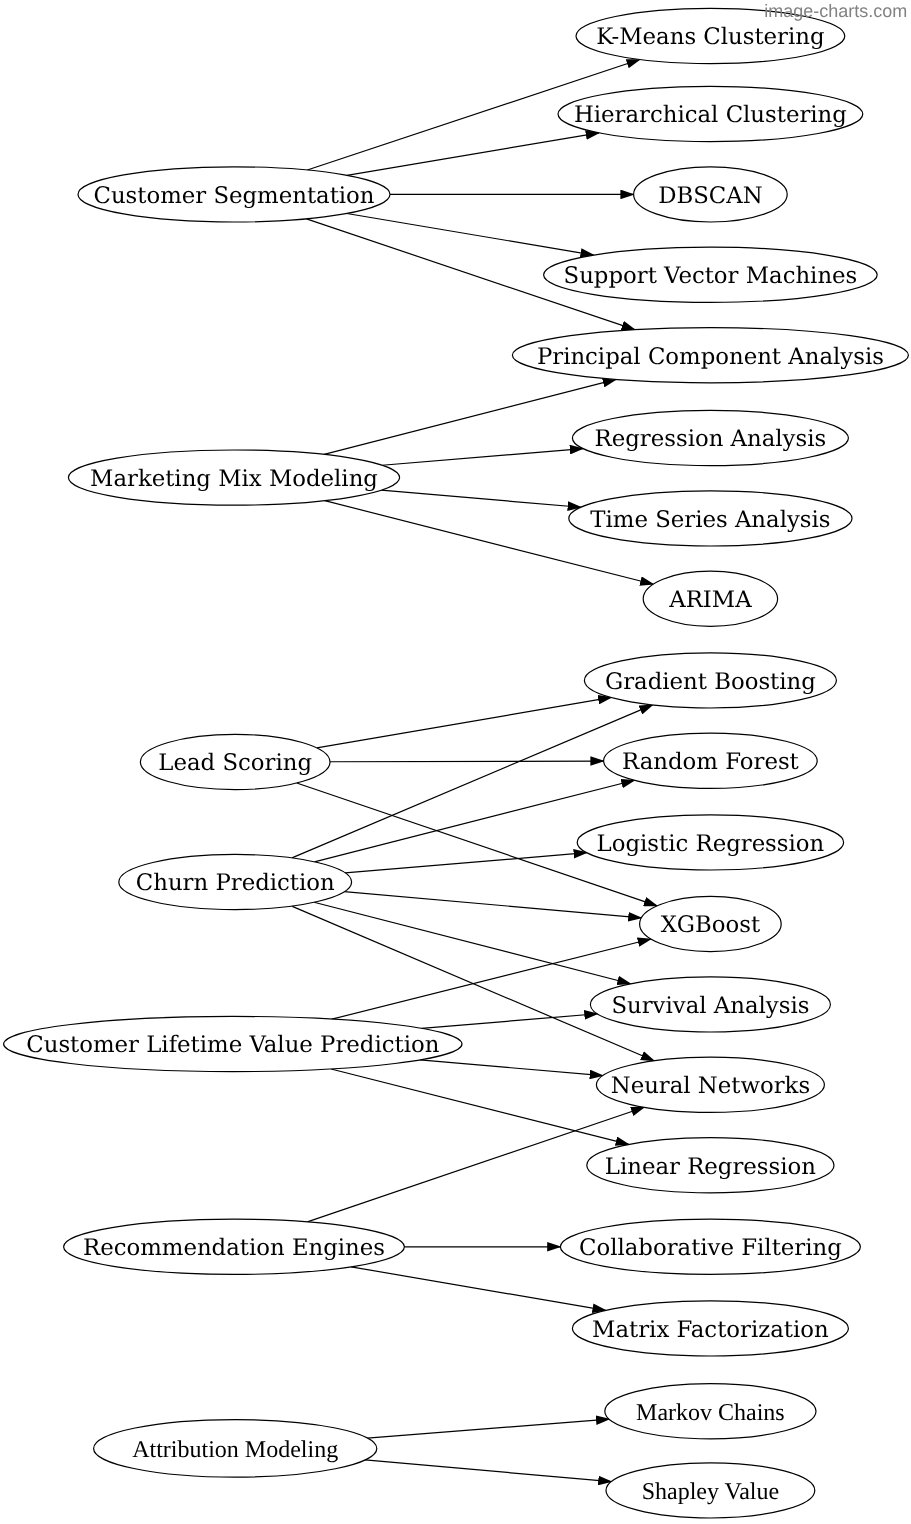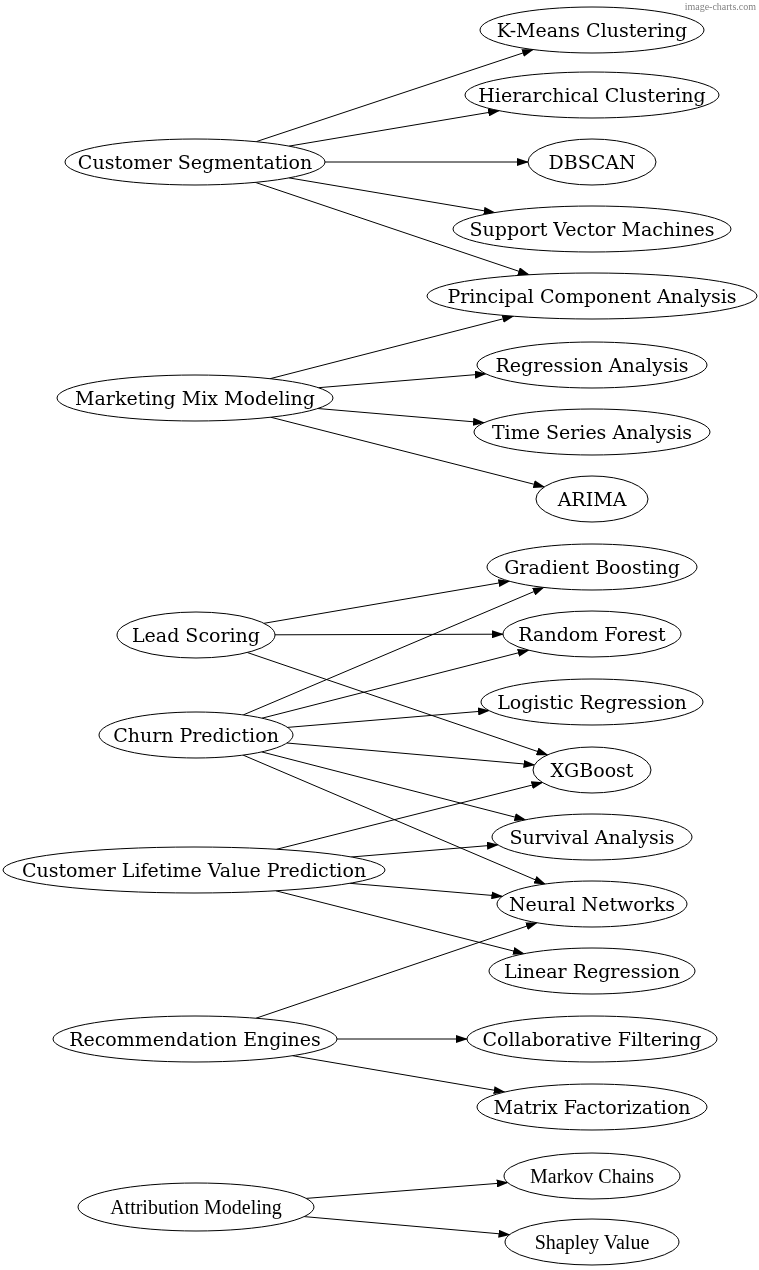--- a/index.html
+++ b/index.html
@@ -16,22 +16,22 @@
   }
   .stage svg {
     position: absolute;
     left: 0;
     top: 0;
   }
   .watermark {
     position: absolute;
     top: 1px;
     right: 3px;
-    font-family: Liberation Serif, serif;
-    font-size: 10px;
+    font-family: Liberation Sans, sans-serif;
+    font-size: 15px;
     color: #828282;
     letter-spacing: 0px;
   }
   .node-ellipse {
     fill: #ffffff;
     stroke: #000000;
     stroke-width: 1;
   }
   .node-label {
     font-family: "DejaVu Serif", serif;

